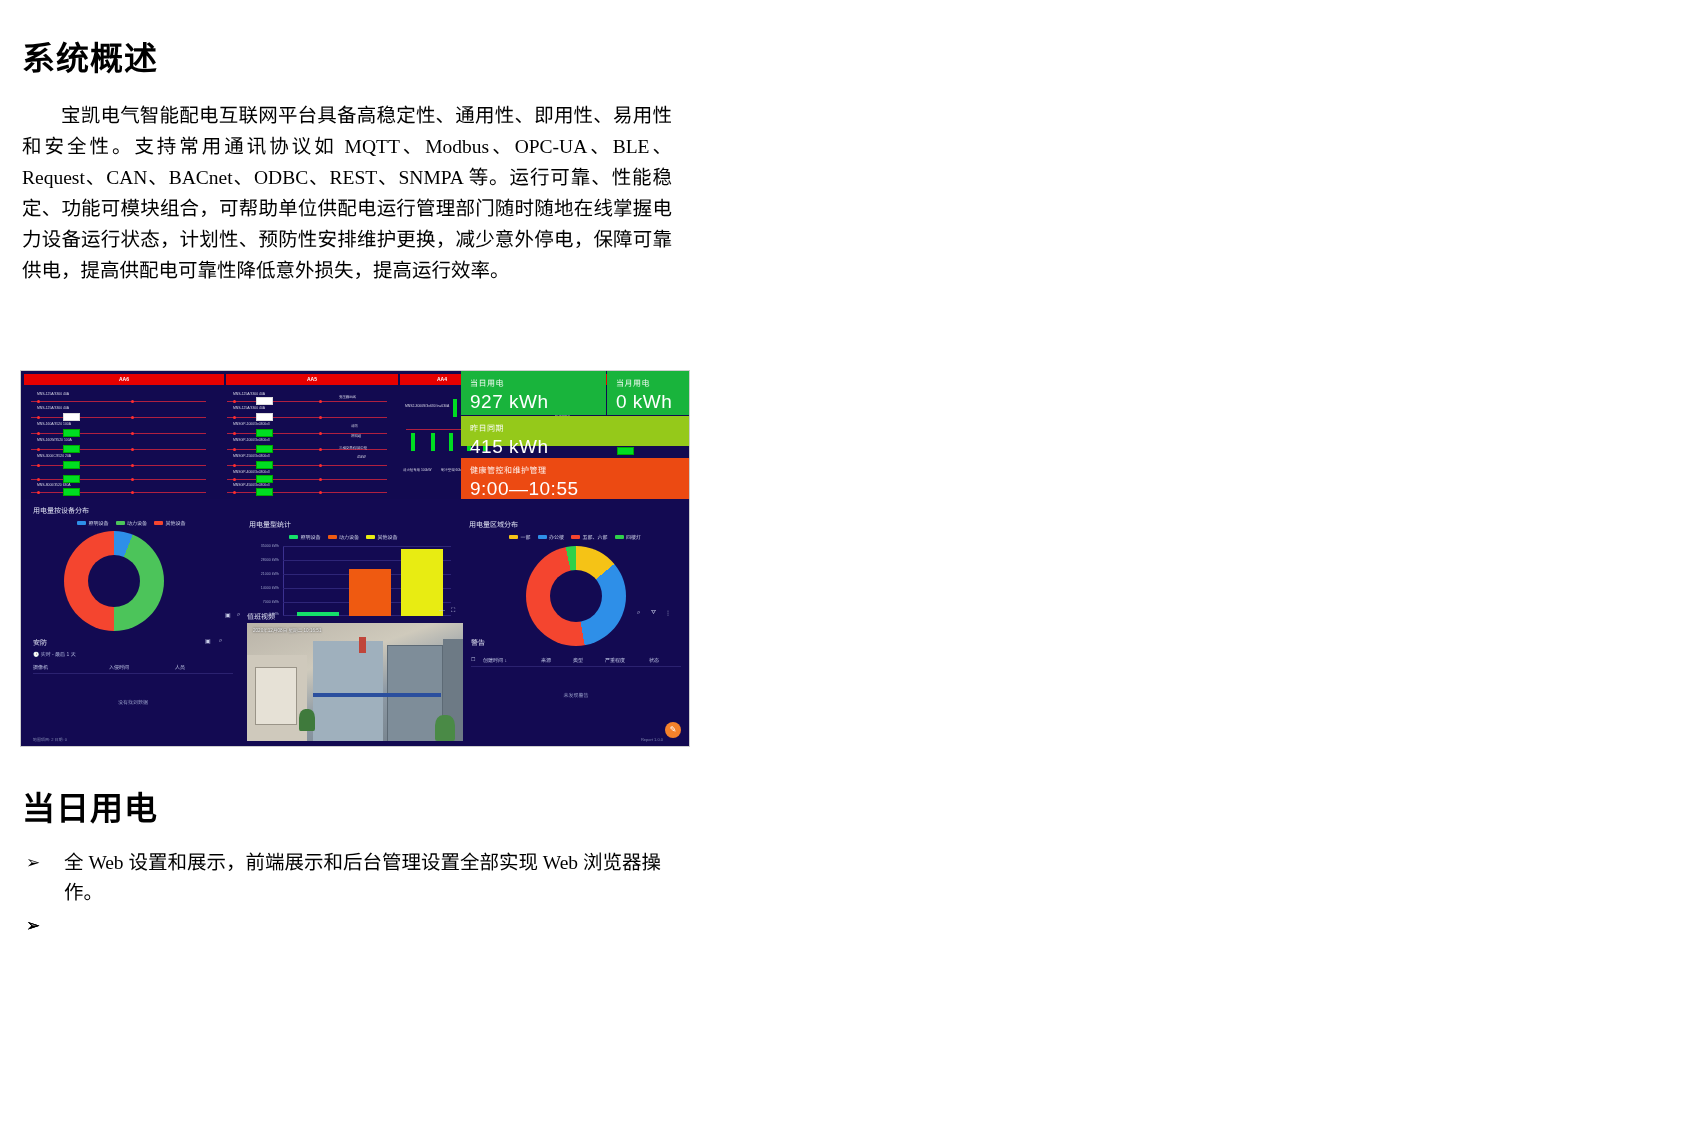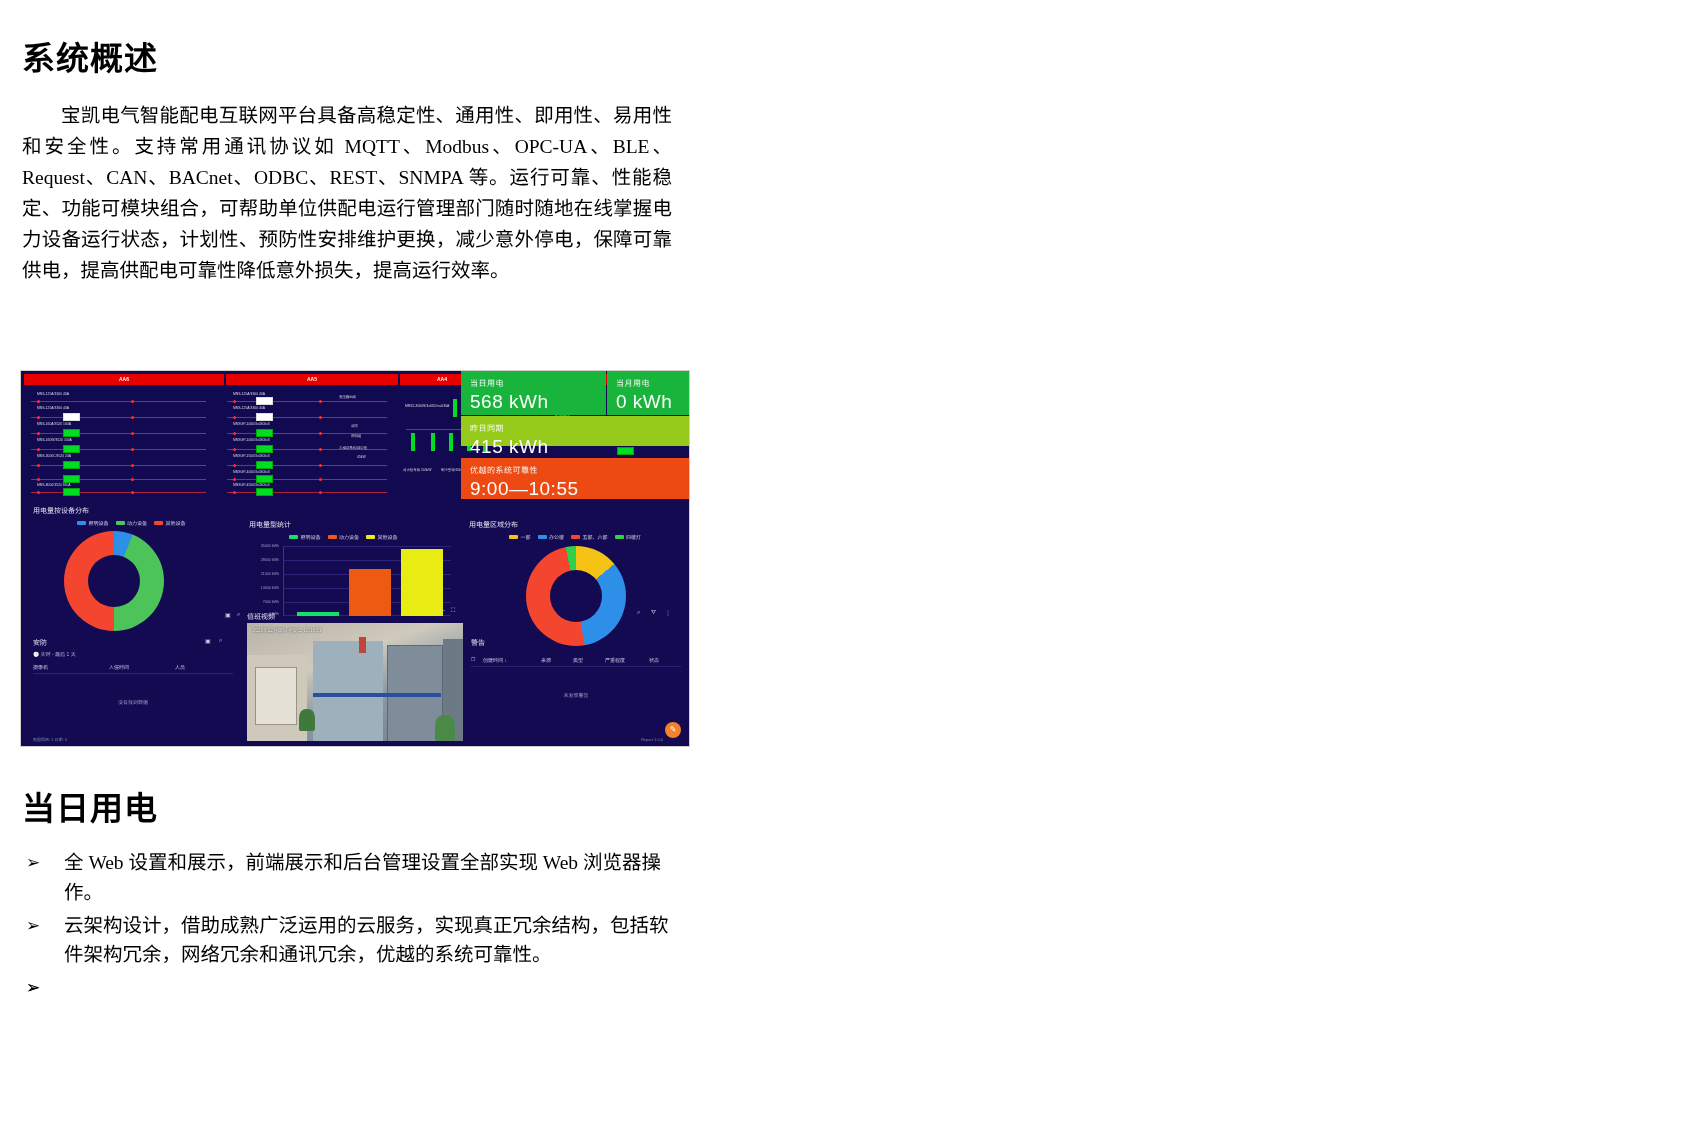--- a/index.html
+++ b/index.html
@@ -224,32 +224,32 @@
           <div class="lbl" style="left:534px;top:42px">DH-500/3</div>
           <div class="lbl" style="left:528px;top:66px">MNS4-630S/6 630S 上海式 4T700 电气及电压、PT柜</div>
           <div class="vbar" style="left:600px;top:24px;height:14px;background:#b02040;width:1px"></div>
           <div class="sw" style="left:596px;top:76px"></div>
         </div>
       </div>
 
       <div class="dash-right">
         <div class="kpi kpi-today">
           <div class="kl">当日用电</div>
-          <div class="kv">568 kWh</div>
+          <div class="kv">927 kWh</div>
         </div>
         <div class="kpi kpi-month">
           <div class="kl">当月用电</div>
           <div class="kv">0 kWh</div>
         </div>
         <div class="kpi kpi-yest">
           <div class="kl">昨日同期</div>
           <div class="kv">415 kWh</div>
         </div>
         <div class="kpi kpi-peak">
-          <div class="kl">优越的系统可靠性</div>
+          <div class="kl">健康管控和维护管理</div>
           <div class="kv">9:00—10:55</div>
         </div>
       </div>
 
       <div>
         <div class="panel-title" style="left:12px;top:134px">用电量按设备分布</div>
         <div class="legend" style="left:56px;top:148px">
           <span class="li">
               <i class="sw2" style="background:#2e8fe8"></i>
               <span>照明设备</span>
@@ -385,21 +385,21 @@
       <div class="fab">✎</div>
 
       <div class="footnote" style="left:12px;bottom:4px">地图项目: 2      日期: 0</div>
       <div class="footnote" style="right:26px;bottom:4px">Report 1.0.0</div>
     </div>
 
     <h1 class="sec h-sys-features">当日用电</h1>
 
     <ul class="arrowlist features-list">
       <li><span class="bullet">➢</span><span>全 Web 设置和展示，前端展示和后台管理设置全部实现 Web 浏览器操作。</span></li>
-      <li><span class="bullet">➢</span><span>云架构设计，借助成熟广泛运用的云服务，实现真正冗余结构，包括软件架构冗余，网络冗余和通讯冗余，优越的系统可靠性。</span></li>
+      <li><span class="bullet">➢</span></li>
       <li><span class="bullet">➢</span></li>
       <li><span class="bullet">➢</span></li>
     </ul>
   </div>
 
   <div class="col-right">
 
     
 
     

